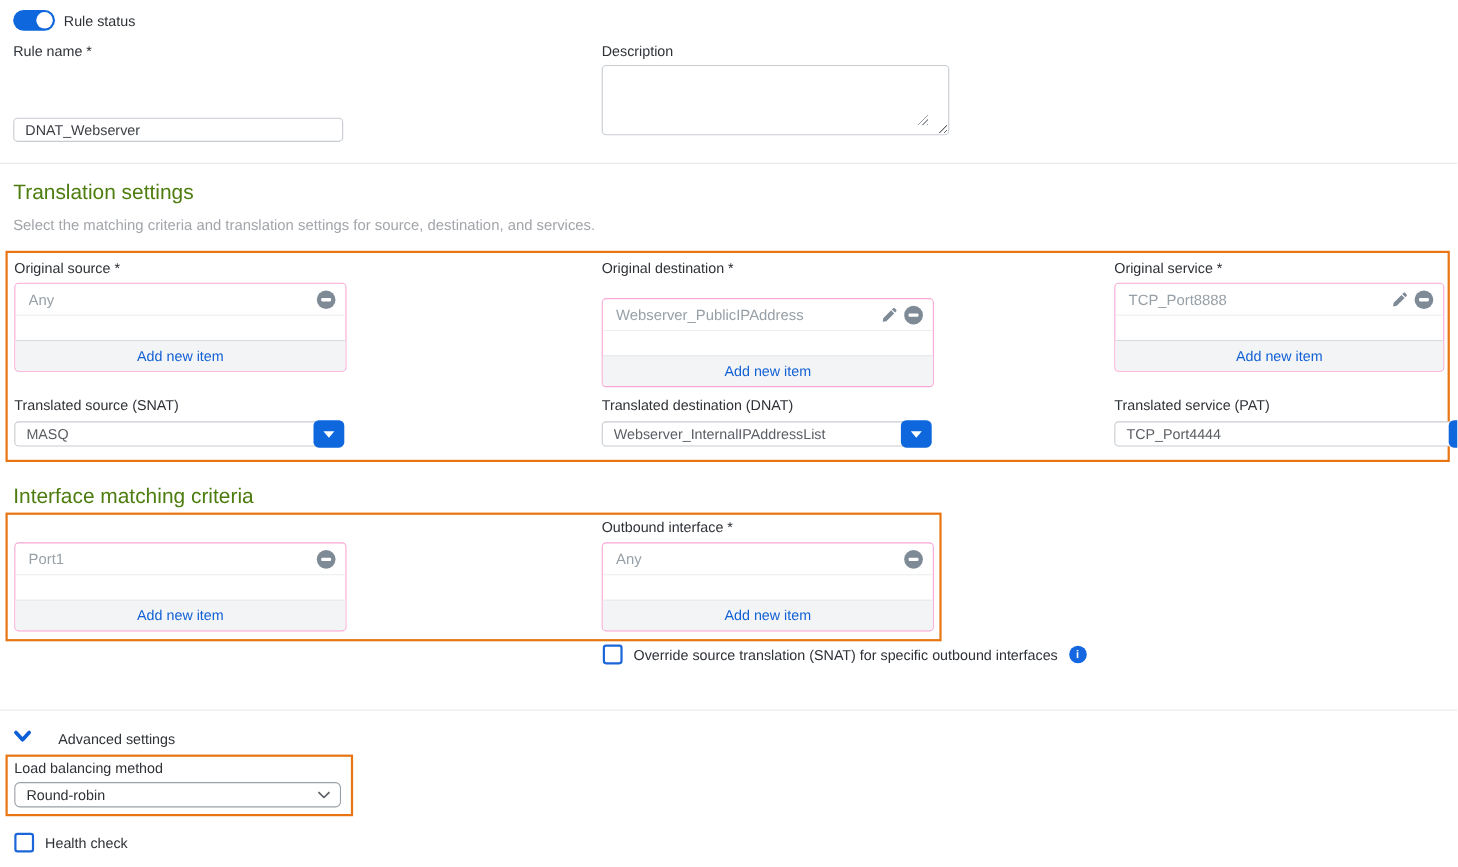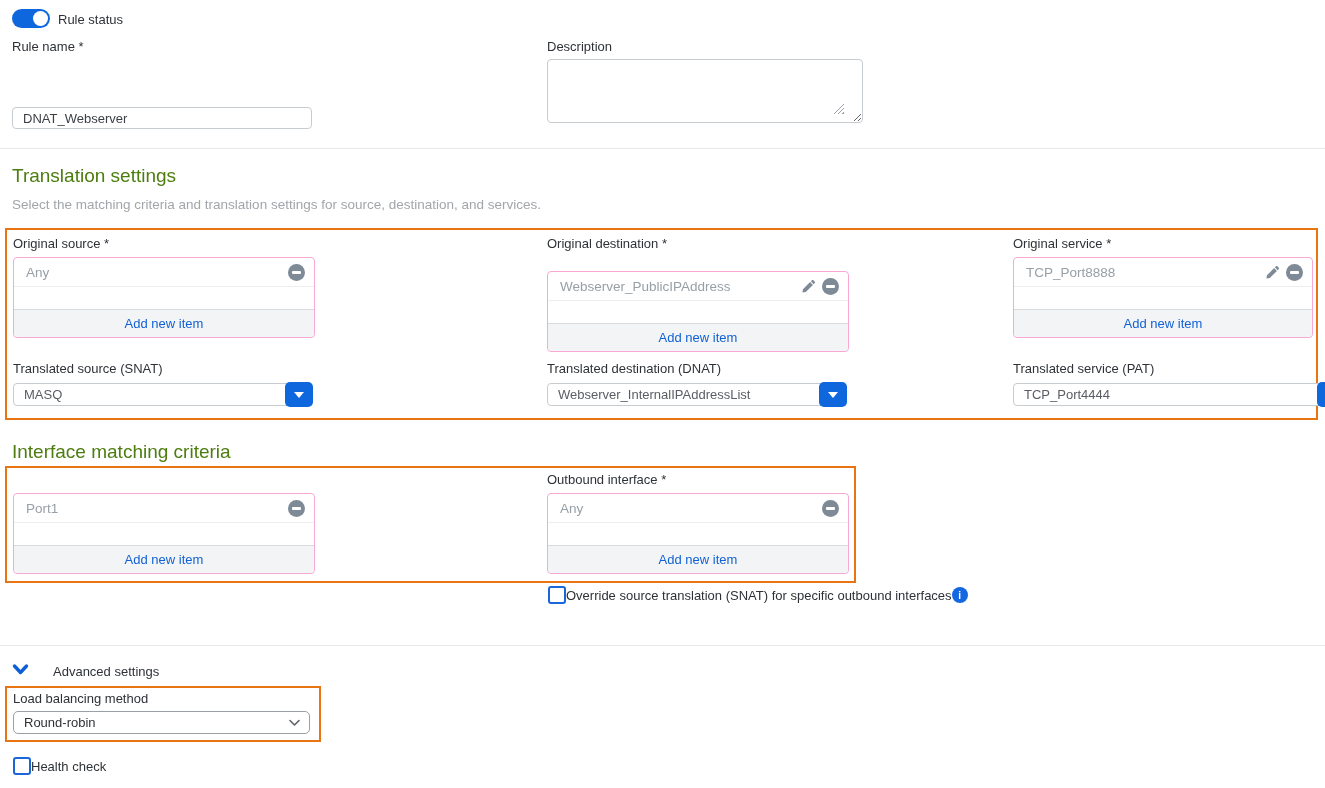--- a/index.html
+++ b/index.html
@@ -46,21 +46,21 @@
 
   
   .dropdown{position:absolute;height:25px;cursor:pointer;}
   .dd-field{position:absolute;left:0;top:1px;right:14px;bottom:1px;border:1px solid #c7ccd1;border-radius:4px 0 0 4px;background:#fff;
     display:flex;align-items:center;padding-left:10px;font-size:13px;color:#5a5e64;box-sizing:border-box;}
   .dd-btn{position:absolute;right:0;top:0;width:28px;height:25px;background:#0e67dc;border-radius:5px;
     display:flex;align-items:center;justify-content:center;cursor:pointer;}
   .dd-caret{width:0;height:0;border-left:5px solid transparent;border-right:5px solid transparent;border-top:6px solid #fff;}
 
   
-  .check-row{position:absolute;display:flex;align-items:center;}
+  .check-row{position:absolute;display:flex;align-items:center;gap:10px;}
   .checkbox{width:14px;height:14px;border:2px solid #1b66d9;border-radius:3px;background:#fff;cursor:pointer;flex:none;}
   .check-label{font-size:13px;color:#2e3237;white-space:nowrap;}
   .info-icon{width:16px;height:16px;border-radius:50%;background:#1467e0;color:#fff;font-size:10px;font-weight:bold;
     display:flex;align-items:center;justify-content:center;cursor:pointer;flex:none;font-style:normal;}
 
   
   .adv-chevron{position:absolute;cursor:pointer;display:flex;}
 
   
   .select-box{position:absolute;height:23px;border:1px solid #9aa0a6;border-radius:5px;background:#fff;

